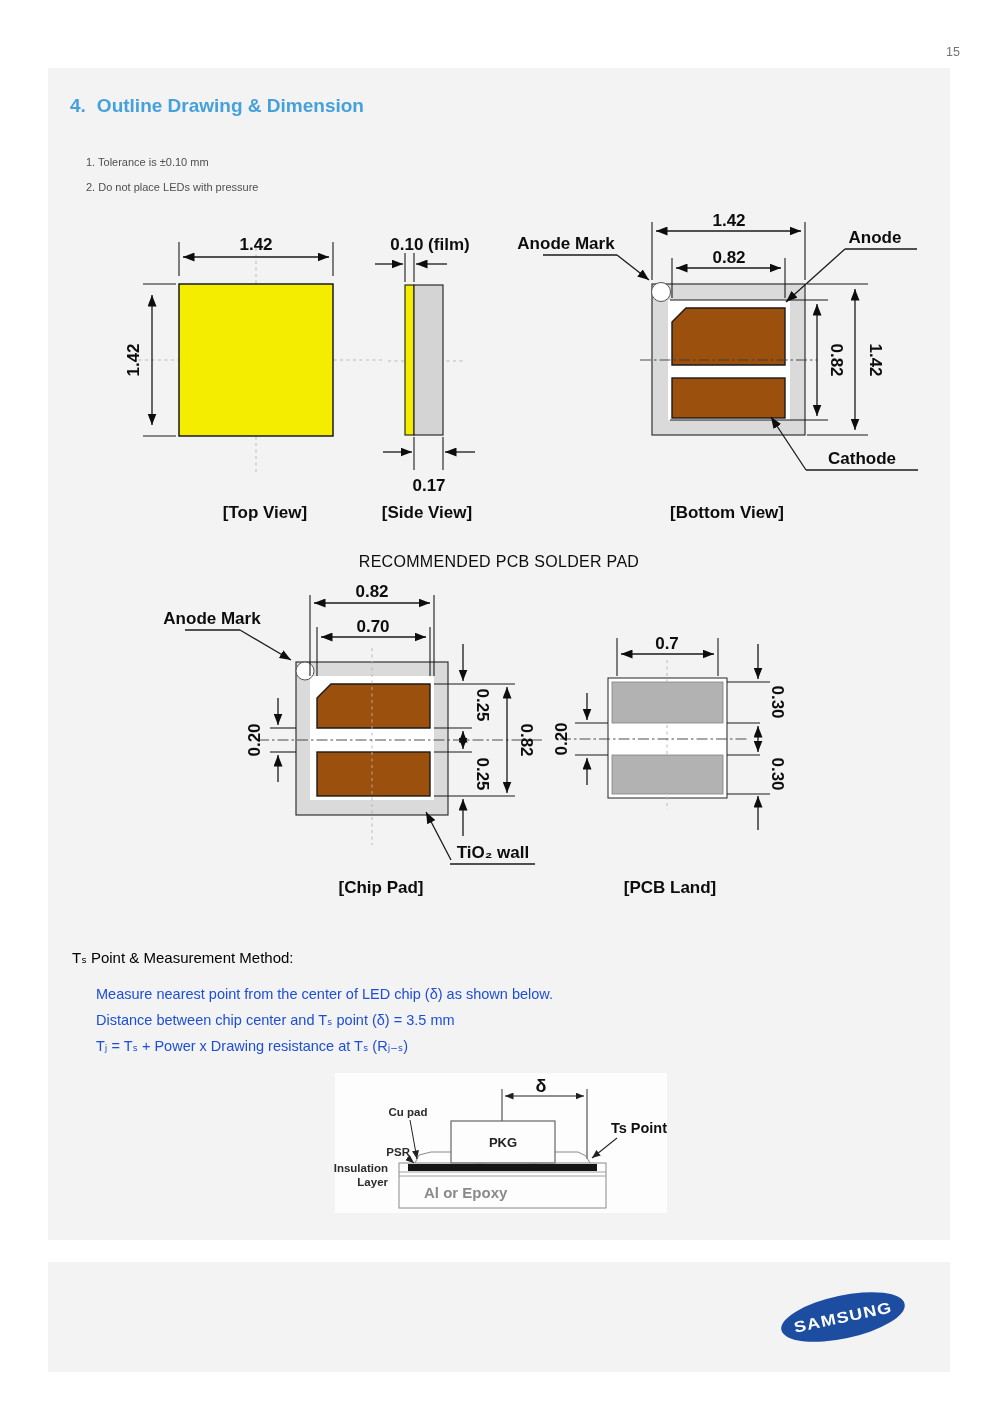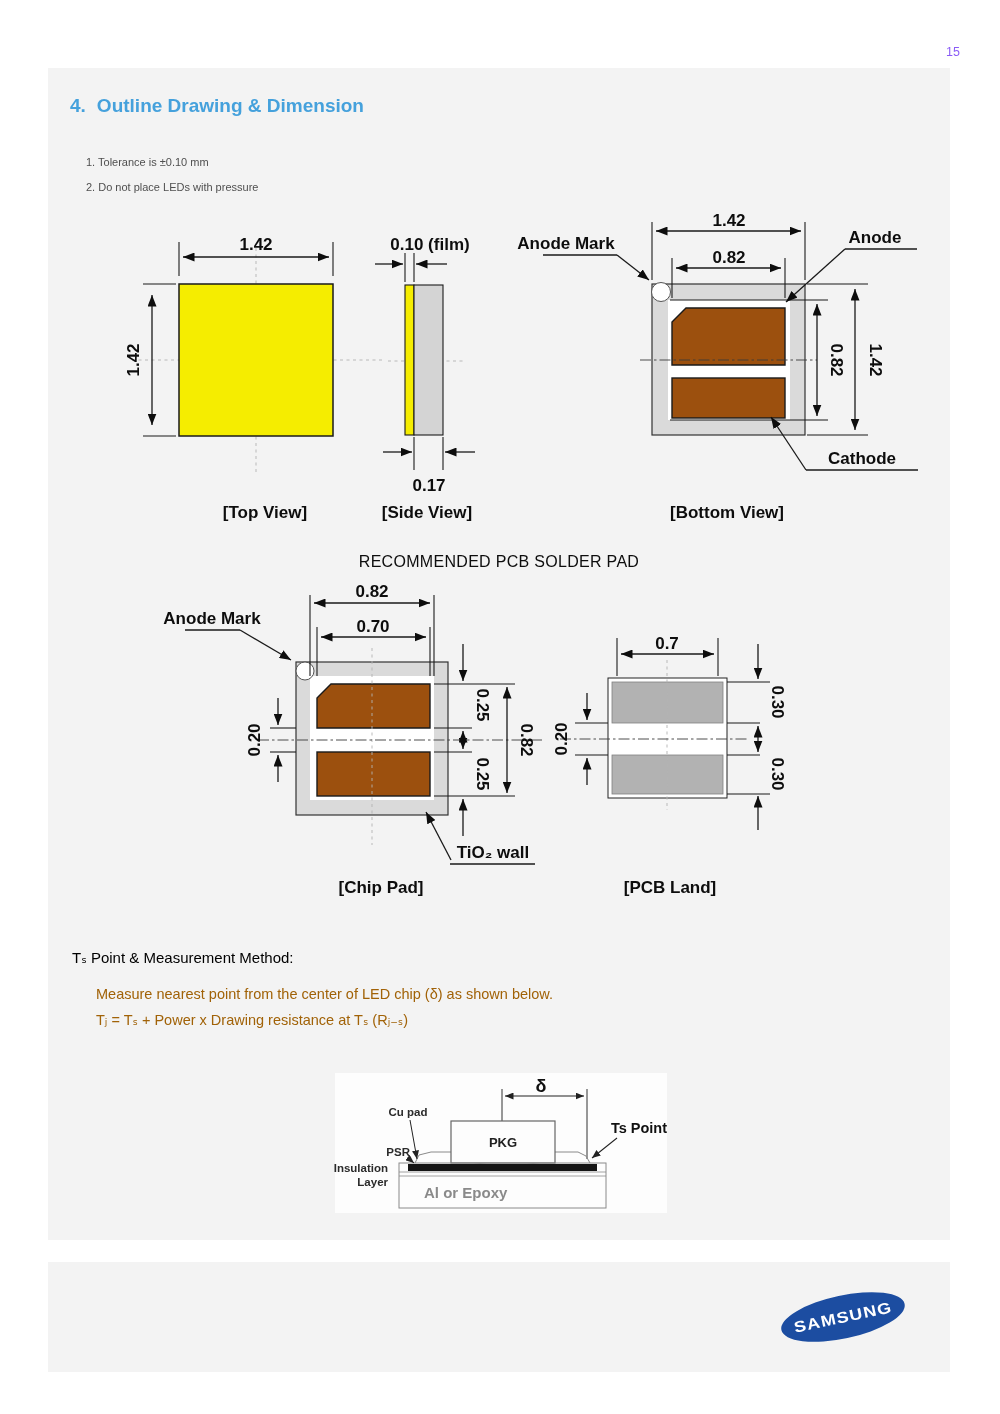--- a/index.html
+++ b/index.html
@@ -4,27 +4,27 @@
 <style>
   html,body{margin:0;padding:0;}
   body{
     width:1000px;height:1414px;position:relative;background:#ffffff;
     font-family:"Liberation Sans","DejaVu Sans",sans-serif;
   }
   .panel{position:absolute;background:#f3f3f3;}
   #main-panel{left:48px;top:68px;width:902px;height:1172px;}
   #footer-panel{left:48px;top:1262px;width:902px;height:110px;}
   .abs{position:absolute;}
-  #page-num{left:926px;top:45px;width:34px;text-align:right;font-size:12.5px;color:#8b5cf6;}
+  #page-num{left:926px;top:45px;width:34px;text-align:right;font-size:12.5px;color:#737373;}
   #doc-title{left:70px;top:95px;font-size:19px;font-weight:bold;color:#45A1DC;display:flex;gap:11px;}
   .note{left:86px;font-size:11px;color:#4f4f4f;}
   #note-1{top:156px;} #note-2{top:181px;}
   #pcb-heading{left:48px;top:553px;width:902px;text-align:center;font-size:16px;font-weight:normal;color:#0d0d0d;letter-spacing:.3px;}
   #ts-heading{left:72px;top:949px;font-size:15px;font-weight:normal;color:#000000;}
-  #ts-lines{left:96px;top:981px;font-size:14.5px;color:#a16207;line-height:26px;}
+  #ts-lines{left:96px;top:981px;font-size:14.5px;color:#1d4ed8;line-height:26px;}
   svg{position:absolute;overflow:visible;}
   svg text{font-family:"Liberation Sans","DejaVu Sans",sans-serif;}
   .dt{font-size:17px;font-weight:bold;fill:#0d0d0d;text-anchor:middle;}
   .dl{stroke:#1a1a1a;stroke-width:1.3;fill:none;}
   .thin{stroke:#1a1a1a;stroke-width:1.1;fill:none;}
   .cl{stroke:#b3b3b3;stroke-width:0.9;stroke-dasharray:3 3.5;fill:none;}
   .cd{stroke:#3a3a3a;stroke-width:0.9;stroke-dasharray:11 3 2.5 3;fill:none;}
   .gline{stroke:#8a8a8a;stroke-width:1;fill:none;}
   .sm{font-size:11.5px;font-weight:bold;fill:#2b2b2b;}
 </style>
@@ -233,20 +233,21 @@
       <line class="dl" x1="539" y1="245" x2="539" y2="218" marker-end="url(#ar2)"></line>
       <text class="dt" transform="translate(519,199) rotate(-90)">0.20</text>
     </g>
     <text class="dt" x="622" y="353">[PCB Land]</text>
   </g>
 </svg>
 
 <div class="abs" id="ts-heading">Tₛ Point &amp; Measurement Method:</div>
 <div class="abs" id="ts-lines">
   <div>Measure nearest point from the center of LED chip (δ) as shown below.</div>
+  <div>Distance between chip center and Tₛ point (δ) = 3.5 mm</div>
   <div>Tⱼ = Tₛ + Power x Drawing resistance at Tₛ (Rⱼ₋ₛ)</div>
 </div>
 
 <svg style="left:335px;top:1073px" width="332" height="140" viewBox="0 0 332 140">
   <defs>
     <marker id="ar3" markerUnits="userSpaceOnUse" markerWidth="9" markerHeight="7" refX="8.5" refY="3.5" orient="auto-start-reverse">
       <path d="M0,0 L8.5,3.5 L0,7 Z" fill="#222"></path>
     </marker>
   </defs>
   <rect x="0" y="0" width="332" height="140" fill="#fdfdfd"></rect>

